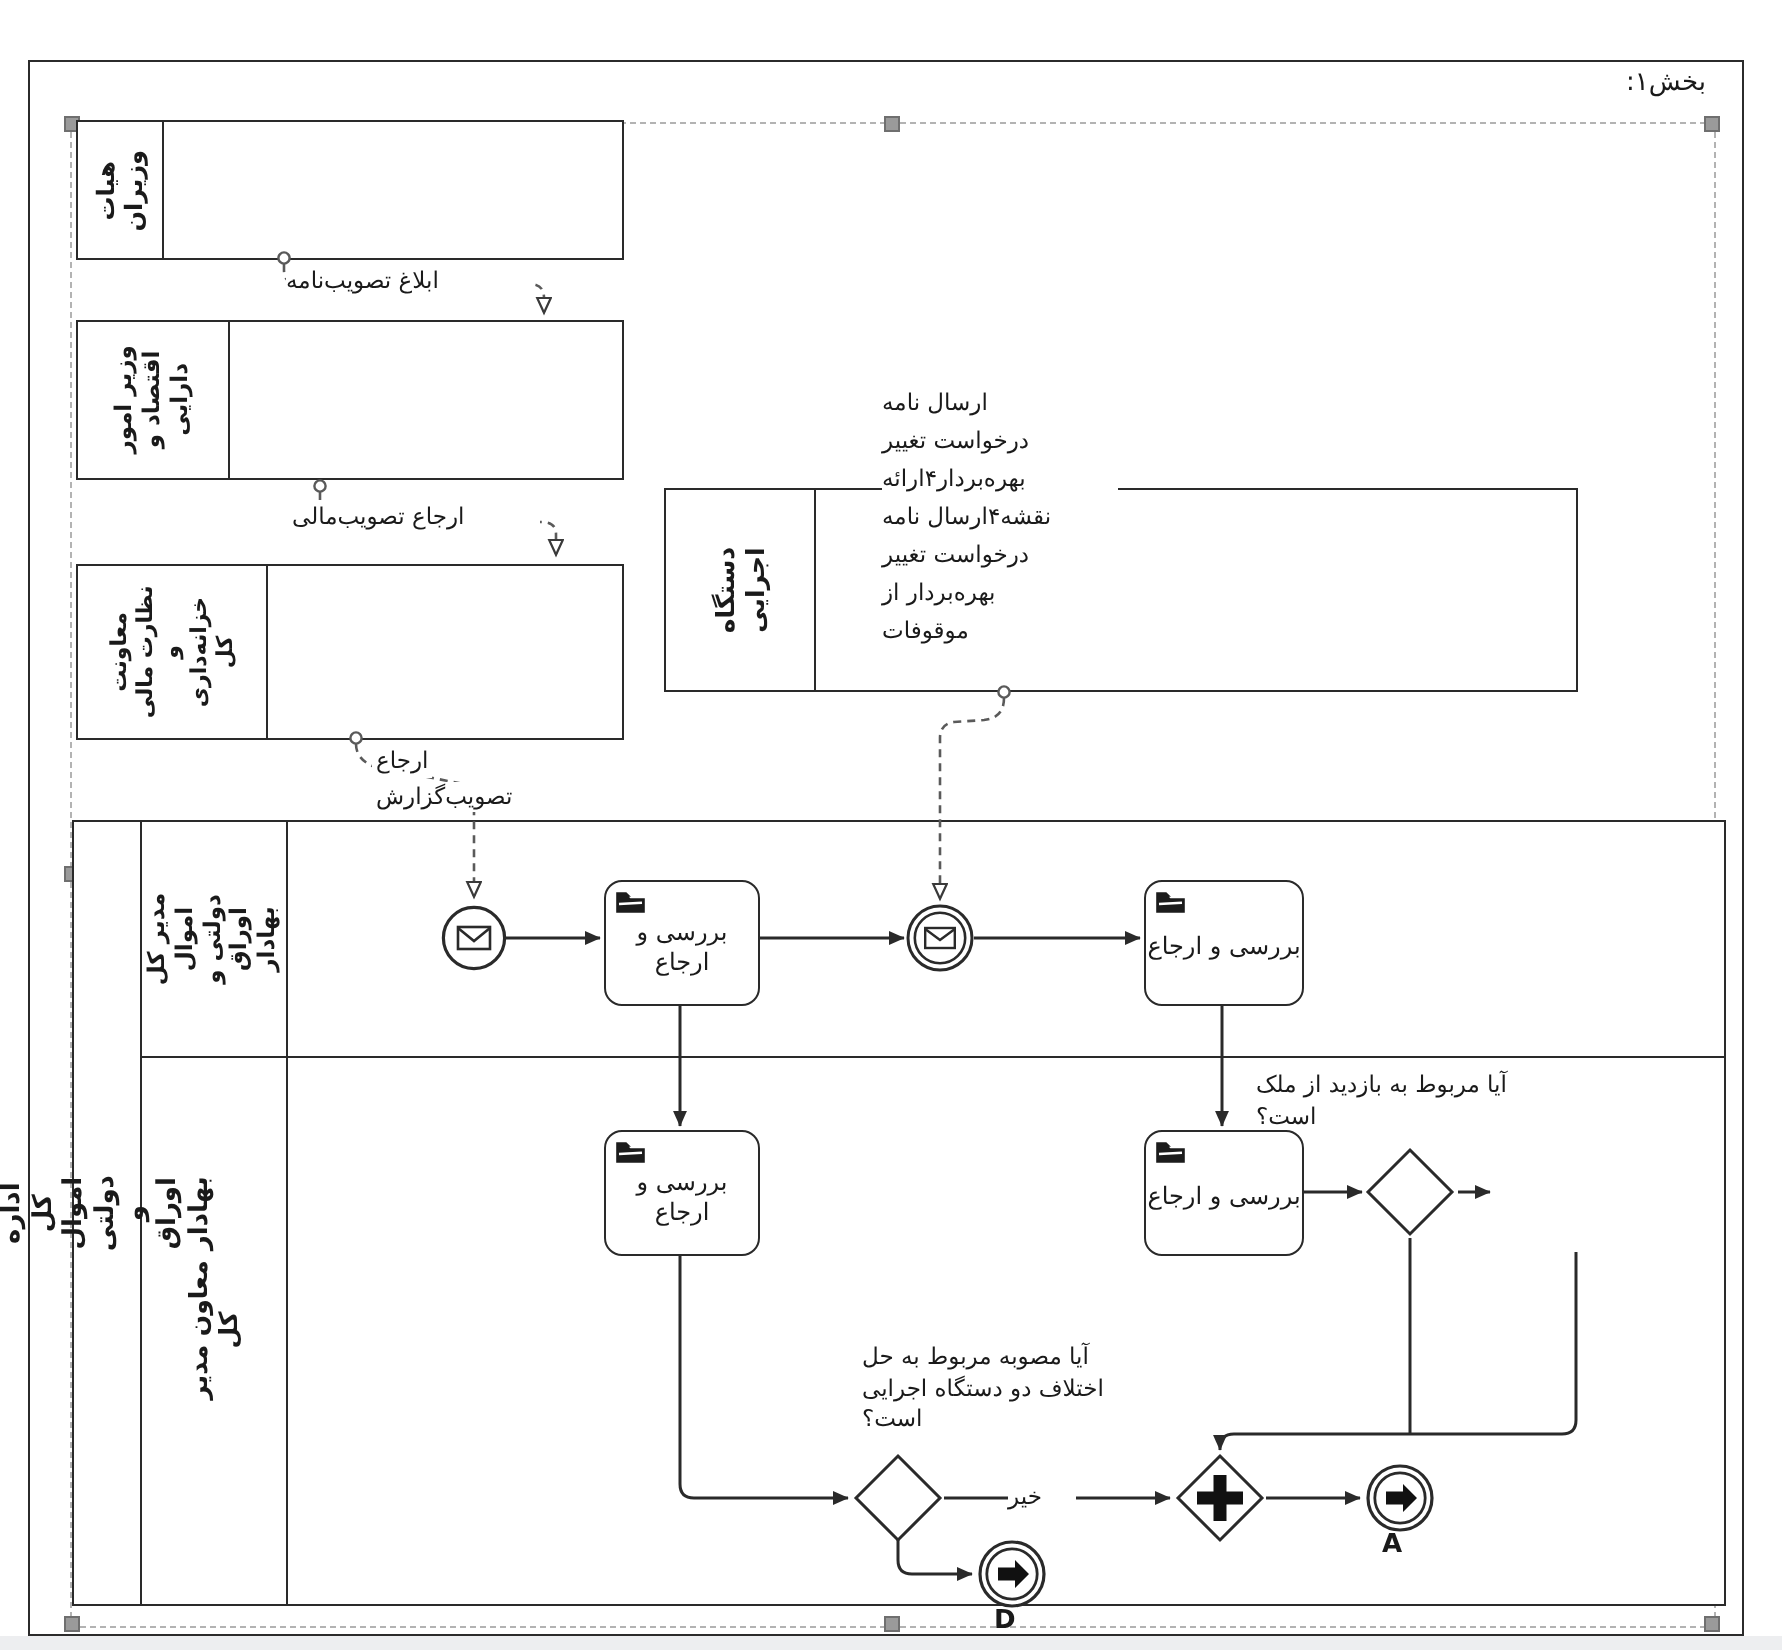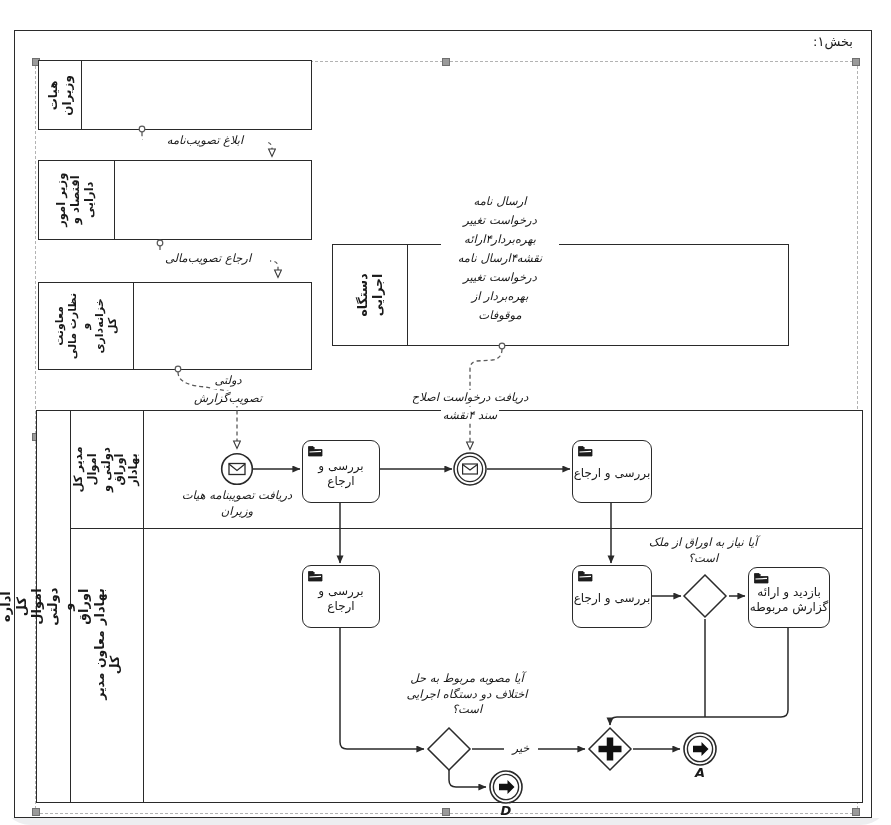--- a/index.html
+++ b/index.html
@@ -1,36 +1,36 @@
 <!DOCTYPE html>
 <html lang="fa"><head>
 <meta charset="utf-8">
 <style>
   html,body{margin:0;padding:0;background:#fff;}
   #canvas{position:relative;width:891px;height:825px;background:#fff;overflow:hidden;
-          font-family:"DejaVu Sans","Liberation Sans",sans-serif;color:#1a1a1a;border-radius:31px;}
+          font-family:"DejaVu Sans","Liberation Sans",sans-serif;color:#1a1a1a;}
   
   .outer-border{position:absolute;left:14px;top:30px;width:856px;height:786px;border:1px solid #2b2b2b;z-index:0;background:#fff;}
   .gray-strip{position:absolute;left:0;top:818px;width:891px;height:7px;background:#edeef0;z-index:0;}
   .sel-rect{position:absolute;left:35px;top:61px;width:821px;height:751px;border:1px dashed #b3b3b3;z-index:1;}
   .handle{position:absolute;width:6px;height:6px;background:#9a9a9a;border:1px solid #6f6f6f;z-index:2;}
   .section-label{position:absolute;right:38px;top:34px;font-size:13px;direction:rtl;z-index:5;}
   
   .lane{position:absolute;border:1.5px solid #2a2a2a;background:#fff;z-index:2;}
   .head{position:absolute;left:0;top:0;bottom:0;border-right:1.4px solid #2a2a2a;display:flex;align-items:center;justify-content:center;}
   .vlabel{transform:rotate(-90deg);white-space:pre-line;text-align:center;font-weight:bold;direction:rtl;line-height:1.2;}
   .pool-line-h{position:absolute;border-top:1.4px solid #2a2a2a;height:0;}
   .pool-label-zone{position:absolute;display:flex;align-items:center;justify-content:center;}
   
   .task{position:absolute;border:1.6px solid #2a2a2a;border-radius:9px;background:#fff;display:flex;align-items:center;justify-content:center;z-index:4;}
   .task-label{font-size:12px;direction:rtl;text-align:center;white-space:pre-line;line-height:1.25;padding-top:4px;}
   .task-icon{position:absolute;left:5px;top:4px;line-height:0;}
   .node{position:absolute;z-index:4;line-height:0;}
   
-  .lbl{position:absolute;z-index:5;font-size:11.5px;direction:rtl;text-align:center;line-height:1.35;font-style:italic;}
+  .lbl{position:absolute;z-index:5;font-size:11.5px;direction:rtl;text-align:left;line-height:1.35;}
   .ml{white-space:pre-line;}
   .wbg{background:#fff;}
   .wbg-lines span{display:inline-block;background:#fff;padding:0 2px;margin-bottom:2px;}
   .latin{font-weight:bold;font-size:13px;direction:ltr;}
   
   svg.wires{position:absolute;left:0;top:0;z-index:3;}
 </style>
 </head>
 <body>
 
@@ -168,30 +168,20 @@
   <div class="task" style="left:572px;top:565px;width:78px;height:61px">
     <span class="task-icon">
       <svg width="15" height="12" viewBox="0 0 15 12">
           <path d="M0.5,3 L0.5,11 L14,11 L14,4.5 L7,4.5 L5.5,3 Z M0.5,3 L0.5,1.5 L5,1.5 L6.5,3 Z" fill="#1c1c1c" stroke="#1c1c1c" stroke-width="0.8"></path>
           <line x1="1.5" y1="7" x2="13" y2="6.4" stroke="#fff" stroke-width="1.2"></line>
         </svg>
     </span>
     <span class="task-label">بررسی و ارجاع</span>
   </div>
 
-  <div class="task" style="left:748px;top:567px;width:80px;height:59px">
-    <span class="task-icon">
-      <svg width="15" height="12" viewBox="0 0 15 12">
-          <path d="M0.5,3 L0.5,11 L14,11 L14,4.5 L7,4.5 L5.5,3 Z M0.5,3 L0.5,1.5 L5,1.5 L6.5,3 Z" fill="#1c1c1c" stroke="#1c1c1c" stroke-width="0.8"></path>
-          <line x1="1.5" y1="7" x2="13" y2="6.4" stroke="#fff" stroke-width="1.2"></line>
-        </svg>
-    </span>
-    <span class="task-label">بازدید و ارائه
-گزارش مربوطه</span>
-  </div>
 
   <div class="node" style="left:220px;top:452px">
     <svg width="34" height="34" viewBox="0 0 34 34">
       <circle cx="17" cy="17" r="15.3" fill="#fff" stroke="#2a2a2a" stroke-width="1.6"></circle>
       <g>
           <rect x="9" y="11.5" width="16" height="11" fill="#fff" stroke="#2a2a2a" stroke-width="1.3"></rect>
           <path d="M9,12 L17,18.5 L25,12" fill="none" stroke="#2a2a2a" stroke-width="1.3"></path>
         </g>
     </svg>
   </div>
@@ -239,43 +229,37 @@
       <circle cx="18" cy="18" r="16" fill="#fff" stroke="#2a2a2a" stroke-width="1.6"></circle>
       <circle cx="18" cy="18" r="12.6" fill="#fff" stroke="#2a2a2a" stroke-width="1.4"></circle>
       <polygon points="11,14.8 19.5,14.8 19.5,11 26.5,18 19.5,25 19.5,21.2 11,21.2" fill="#111"></polygon>
     </svg>
   </div>
 
   <div class="lbl wbg" style="left:143px;top:133px;width:124px">ابلاغ تصویب‌نامه</div>
   <div class="lbl wbg" style="left:146px;top:251px;width:124px">ارجاع تصویب‌مالی</div>
 
   <div class="lbl wbg-lines" style="left:186px;top:373px;width:84px">
-    <span>دولتی</span><br>
+    <span>ارجاع</span><br>
     <span>تصویب‌گزارش</span>
   </div>
 
   <div class="lbl ml wbg" style="left:441px;top:192px;width:118px;line-height:19px">ارسال نامه
 درخواست تغییر
 بهره‌بردار۴ارائه
 نقشه۴ارسال نامه
 درخواست تغییر
 بهره‌بردار از
 موقوفات</div>
 
-  <div class="lbl ml" style="left:162px;top:488px;width:150px">دریافت تصویبنامه هیات
-وزیران</div>
-
-  <div class="lbl wbg-lines" style="left:396px;top:390px;width:148px">
-    <span>دریافت درخواست اصلاح</span><br>
-    <span>سند ۴نقشه</span>
-  </div>
-
-  <div class="lbl ml" style="left:628px;top:535px;width:150px">آیا نیاز به اوراق از ملک
+
+
+  <div class="lbl ml" style="left:628px;top:535px;width:150px">آیا مربوط به بازدید از ملک
 است؟</div>
-  <div class="lbl ml" style="left:388px;top:671px;width:158px">آیا مصوبه مربوط به حل
+  <div class="lbl ml" style="left:431px;top:671px;width:158px">آیا مصوبه مربوط به حل
 اختلاف دو دستگاه اجرایی
 است؟</div>
   <div class="lbl wbg" style="left:504px;top:741px;width:34px">خیر</div>
 
   <div class="lbl latin" style="left:691px;top:764px;width:18px">A</div>
   <div class="lbl latin" style="left:497px;top:802px;width:18px">D</div>
 
 </div>
 
 </body></html>

